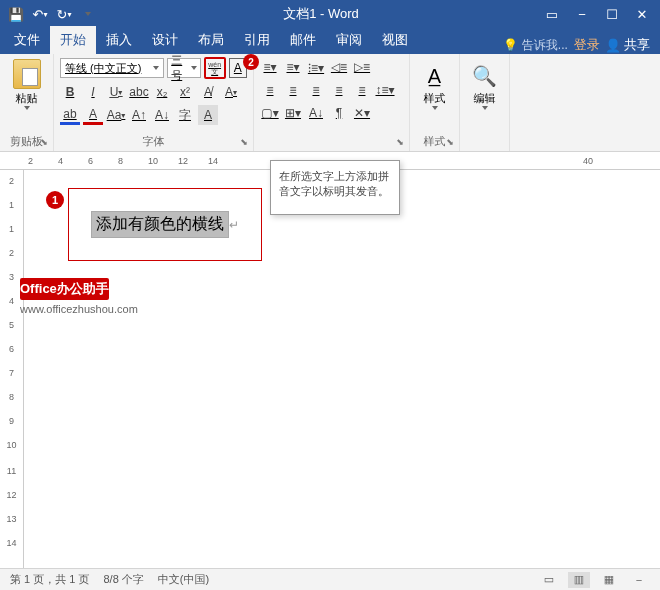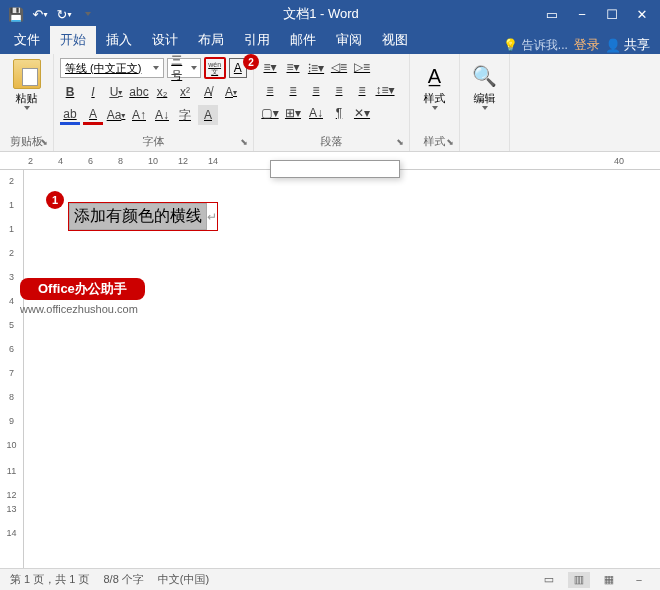--- a/index.html
+++ b/index.html
@@ -46,21 +46,21 @@
 .doc-area { display: flex; height: 400px; background: #fff; }
 .ruler-v { width: 24px; background: #fff; border-right: 1px solid #ccc; display: flex; flex-direction: column; align-items: center; font-size: 9px; color: #666; position: relative; }
 .page { flex: 1; background: #fff; padding: 18px 20px; position: relative; }
 .sel-text { background: #bcbcbc; color: #000; font-size: 16px; padding: 2px 4px; display: inline-block; border: 1px solid #aaa; }
 .callout-1 { position: absolute; left: 22px; top: 21px; width: 18px; height: 18px; background: #c00; color: #fff; border-radius: 50%; font-size: 11px; display: flex; align-items: center; justify-content: center; font-weight: bold; z-index: 5; }
 .callout-2 { position: absolute; left: 243px; top: 54px; width: 16px; height: 16px; background: #c00; color: #fff; border-radius: 50%; font-size: 10px; display: flex; align-items: center; justify-content: center; font-weight: bold; z-index: 20; }
 .tooltip { position: absolute; left: 270px; top: 160px; width: 130px; background: #fff; border: 1px solid #999; box-shadow: 2px 2px 6px rgba(0,0,0,0.2); padding: 8px; font-size: 11px; color: #444; z-index: 10; }
 .tooltip-title { font-weight: bold; margin-bottom: 5px; }
 .tooltip p { margin-bottom: 6px; line-height: 1.4; }
 .watermark1 { position: absolute; left: 20px; top: 278px; }
-.wm-badge { background: #c00; color: #fff; font-size: 13px; font-weight: bold; padding: 2px 18px; border-radius: 8px; display: inline-block; }
+.wm-badge { background: #c00; color: #fff; font-size: 13px; font-weight: bold; padding: 2px 0; border-radius: 2px; display: inline-block; }
 .wm-url { color: #666; font-size: 11px; margin-top: 3px; }
 .watermark2 { position: absolute; right: 6px; bottom: 8px; font-size: 15px; font-weight: bold; }
 .wm2-green { color: #6ab82e; }
 .wm2-net { color: #888; font-size: 10px; }
 .statusbar { height: 22px; background: #f3f3f3; border-top: 1px solid #d4d4d4; display: flex; align-items: center; padding: 0 10px; font-size: 11px; color: #555; gap: 14px; position: absolute; bottom: 0; width: 100%; }
 .status-right { margin-left: auto; display: flex; align-items: center; gap: 8px; }
 .view-btn { width: 22px; height: 16px; display: flex; align-items: center; justify-content: center; color: #666; }
 .caret { font-size: 8px; }
 .triangle-down { width: 0; height: 0; border-left: 3px solid transparent; border-right: 3px solid transparent; border-top: 4px solid #666; display: inline-block; }
 </style>
@@ -170,21 +170,20 @@
       <span class="icon-btn">≡</span>
       <span class="icon-btn">↕≡▾</span>
     </div>
     <div class="font-row">
       <span class="icon-btn">▢▾</span>
       <span class="icon-btn">⊞▾</span>
       <span class="icon-btn">A↓</span>
       <span class="icon-btn">¶</span>
       <span class="icon-btn">✕▾</span>
     </div>
-    <div class="group-label">段落</div>
     <div class="launcher">⬊</div>
   </div>
 
   <div class="group styles-group">
     <div class="big-btn">
       <div class="big-btn-icon">A̲</div>
       <div style="font-size:11px">样式</div>
       <span class="triangle-down"></span>
     </div>
     <div class="group-label">样式</div>
@@ -201,48 +200,49 @@
 </div>
 
 <div class="ruler-h">
   <span class="ruler-mark" style="left:28px">2</span>
   <span class="ruler-mark" style="left:58px">4</span>
   <span class="ruler-mark" style="left:88px">6</span>
   <span class="ruler-mark" style="left:118px">8</span>
   <span class="ruler-mark" style="left:148px">10</span>
   <span class="ruler-mark" style="left:178px">12</span>
   <span class="ruler-mark" style="left:208px">14</span>
-  <span class="ruler-mark" style="left:614px">40</span>
+  <span class="ruler-mark" style="left:583px">40</span>
 </div>
 
 <div class="tooltip">
+  <p>在所选文字上方添加拼音文字以标明其发音。</p>
 </div>
 
 <div class="doc-area">
   <div class="ruler-v">
     <span style="margin-top:6px">2</span>
     <span style="margin-top:14px">1</span>
     <span style="margin-top:14px">1</span>
     <span style="margin-top:14px">2</span>
     <span style="margin-top:14px">3</span>
     <span style="margin-top:14px">4</span>
     <span style="margin-top:14px">5</span>
     <span style="margin-top:14px">6</span>
     <span style="margin-top:14px">7</span>
     <span style="margin-top:14px">8</span>
     <span style="margin-top:14px">9</span>
     <span style="margin-top:14px">10</span>
     <span style="margin-top:16px">11</span>
     <span style="margin-top:14px">12</span>
-    <span style="margin-top:4px">13</span>
+    <span style="margin-top:14px">13</span>
     <span style="margin-top:14px">14</span>
   </div>
   <div class="page">
     <div class="callout-1">1</div>
-    <div style="margin-left:24px; margin-top:14px; border:1px solid #c00; padding:0; display:inline-block;">
+    <div style="margin-left:24px; border:1px solid #c00; padding:22px; display:inline-block;">
       <span class="sel-text">添加有颜色的横线</span><span style="color:#999">↵</span>
     </div>
   </div>
 </div>
 
 <div class="watermark1">
   <div class="wm-badge">Office办公助手</div>
   <div class="wm-url">www.officezhushou.com</div>
 </div>
 <div class="watermark2">

